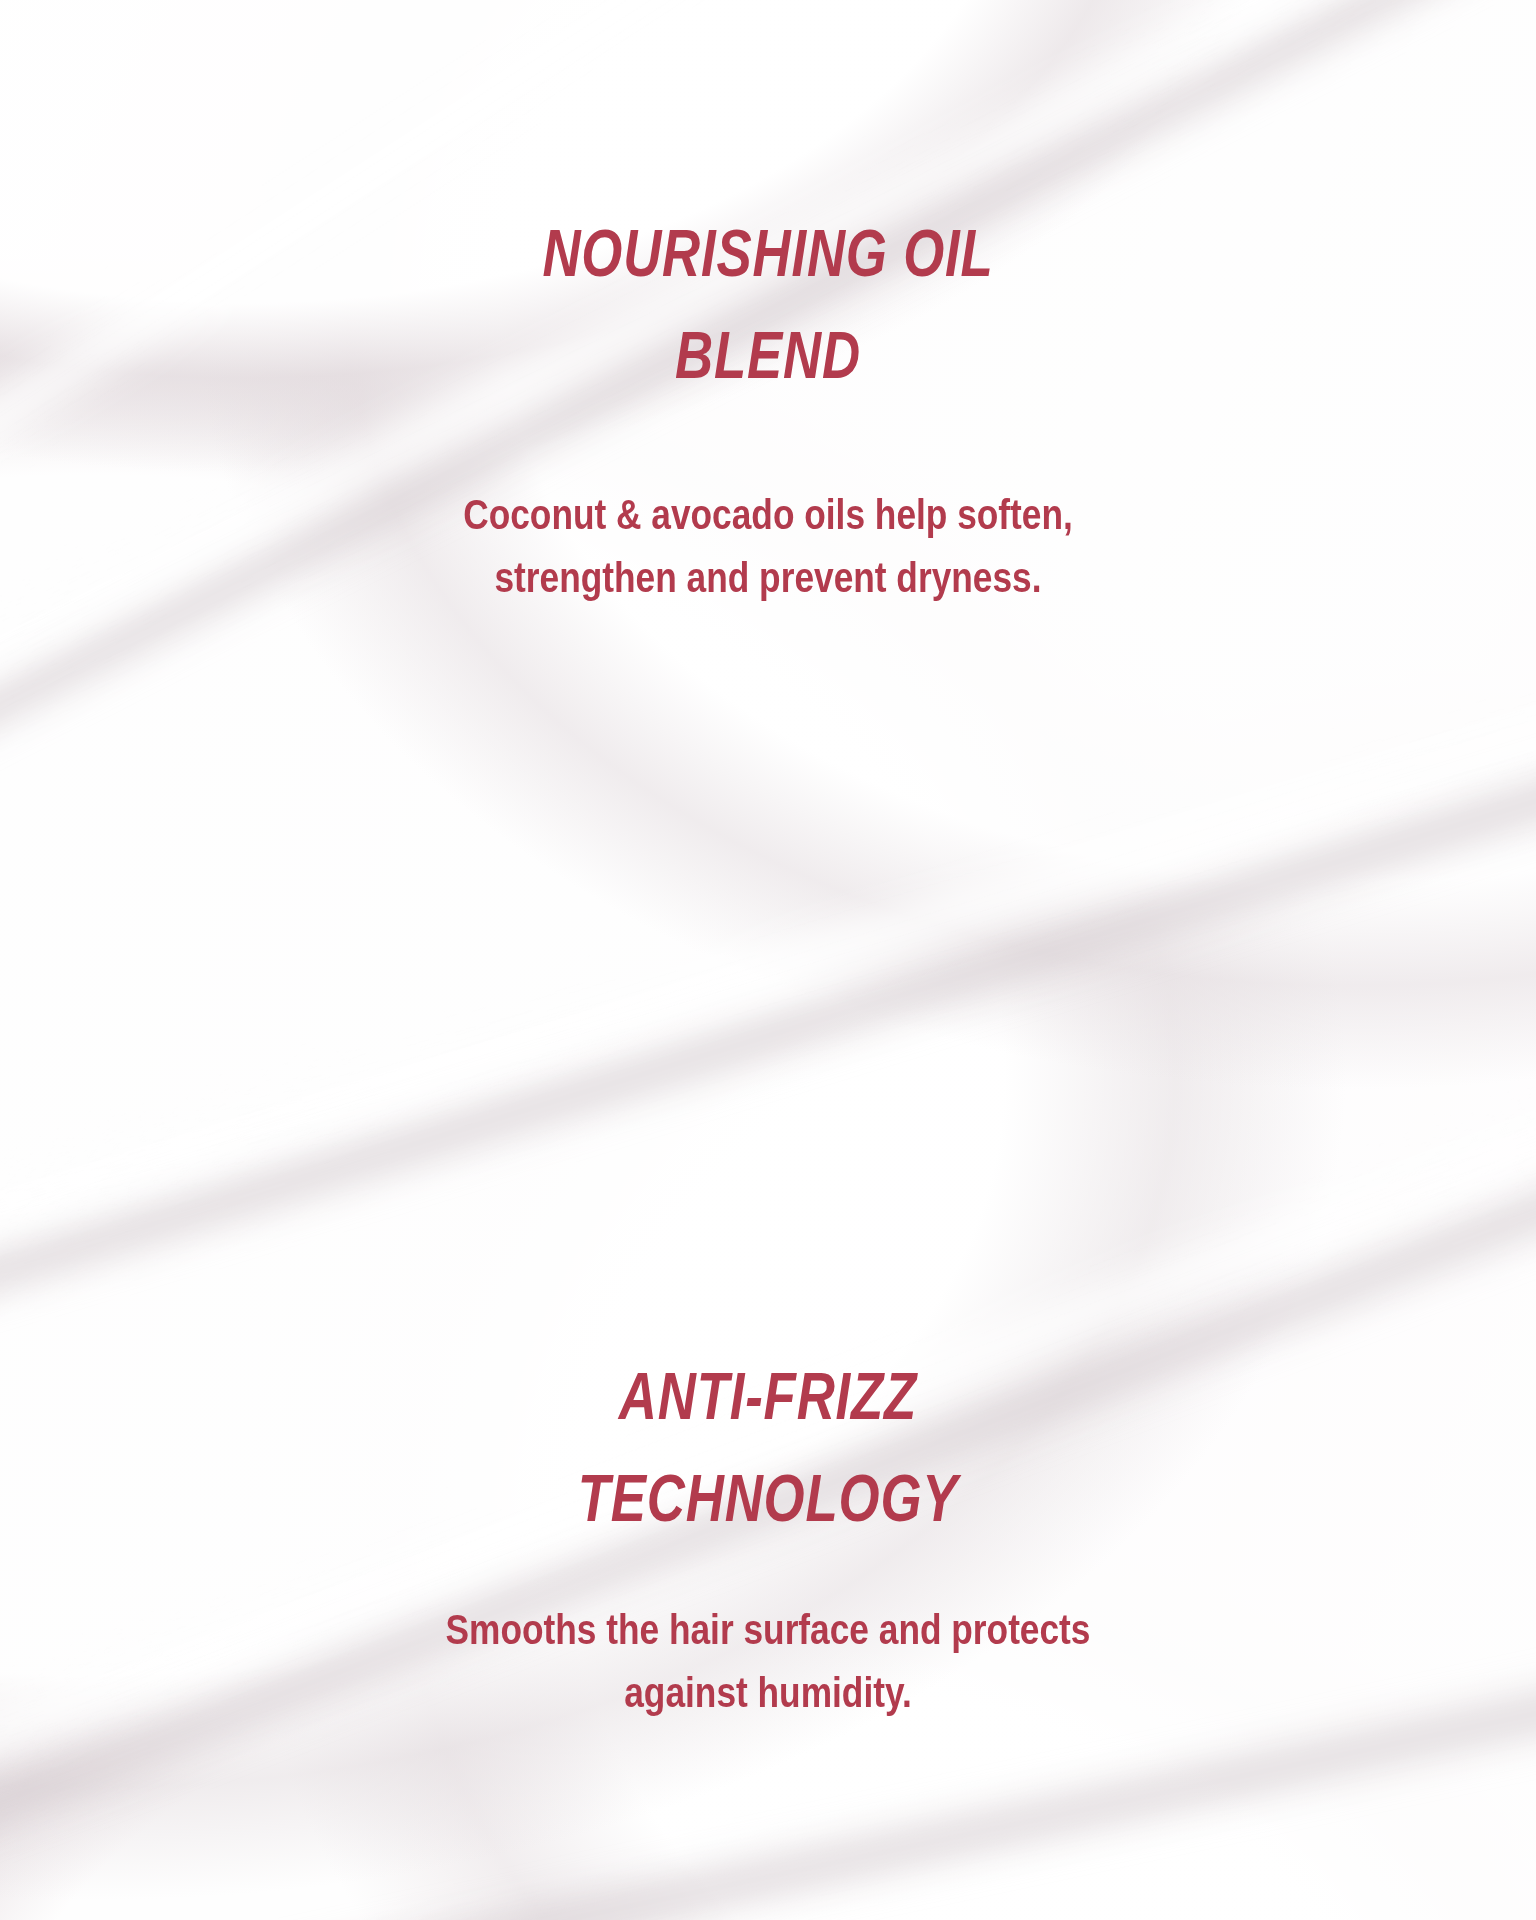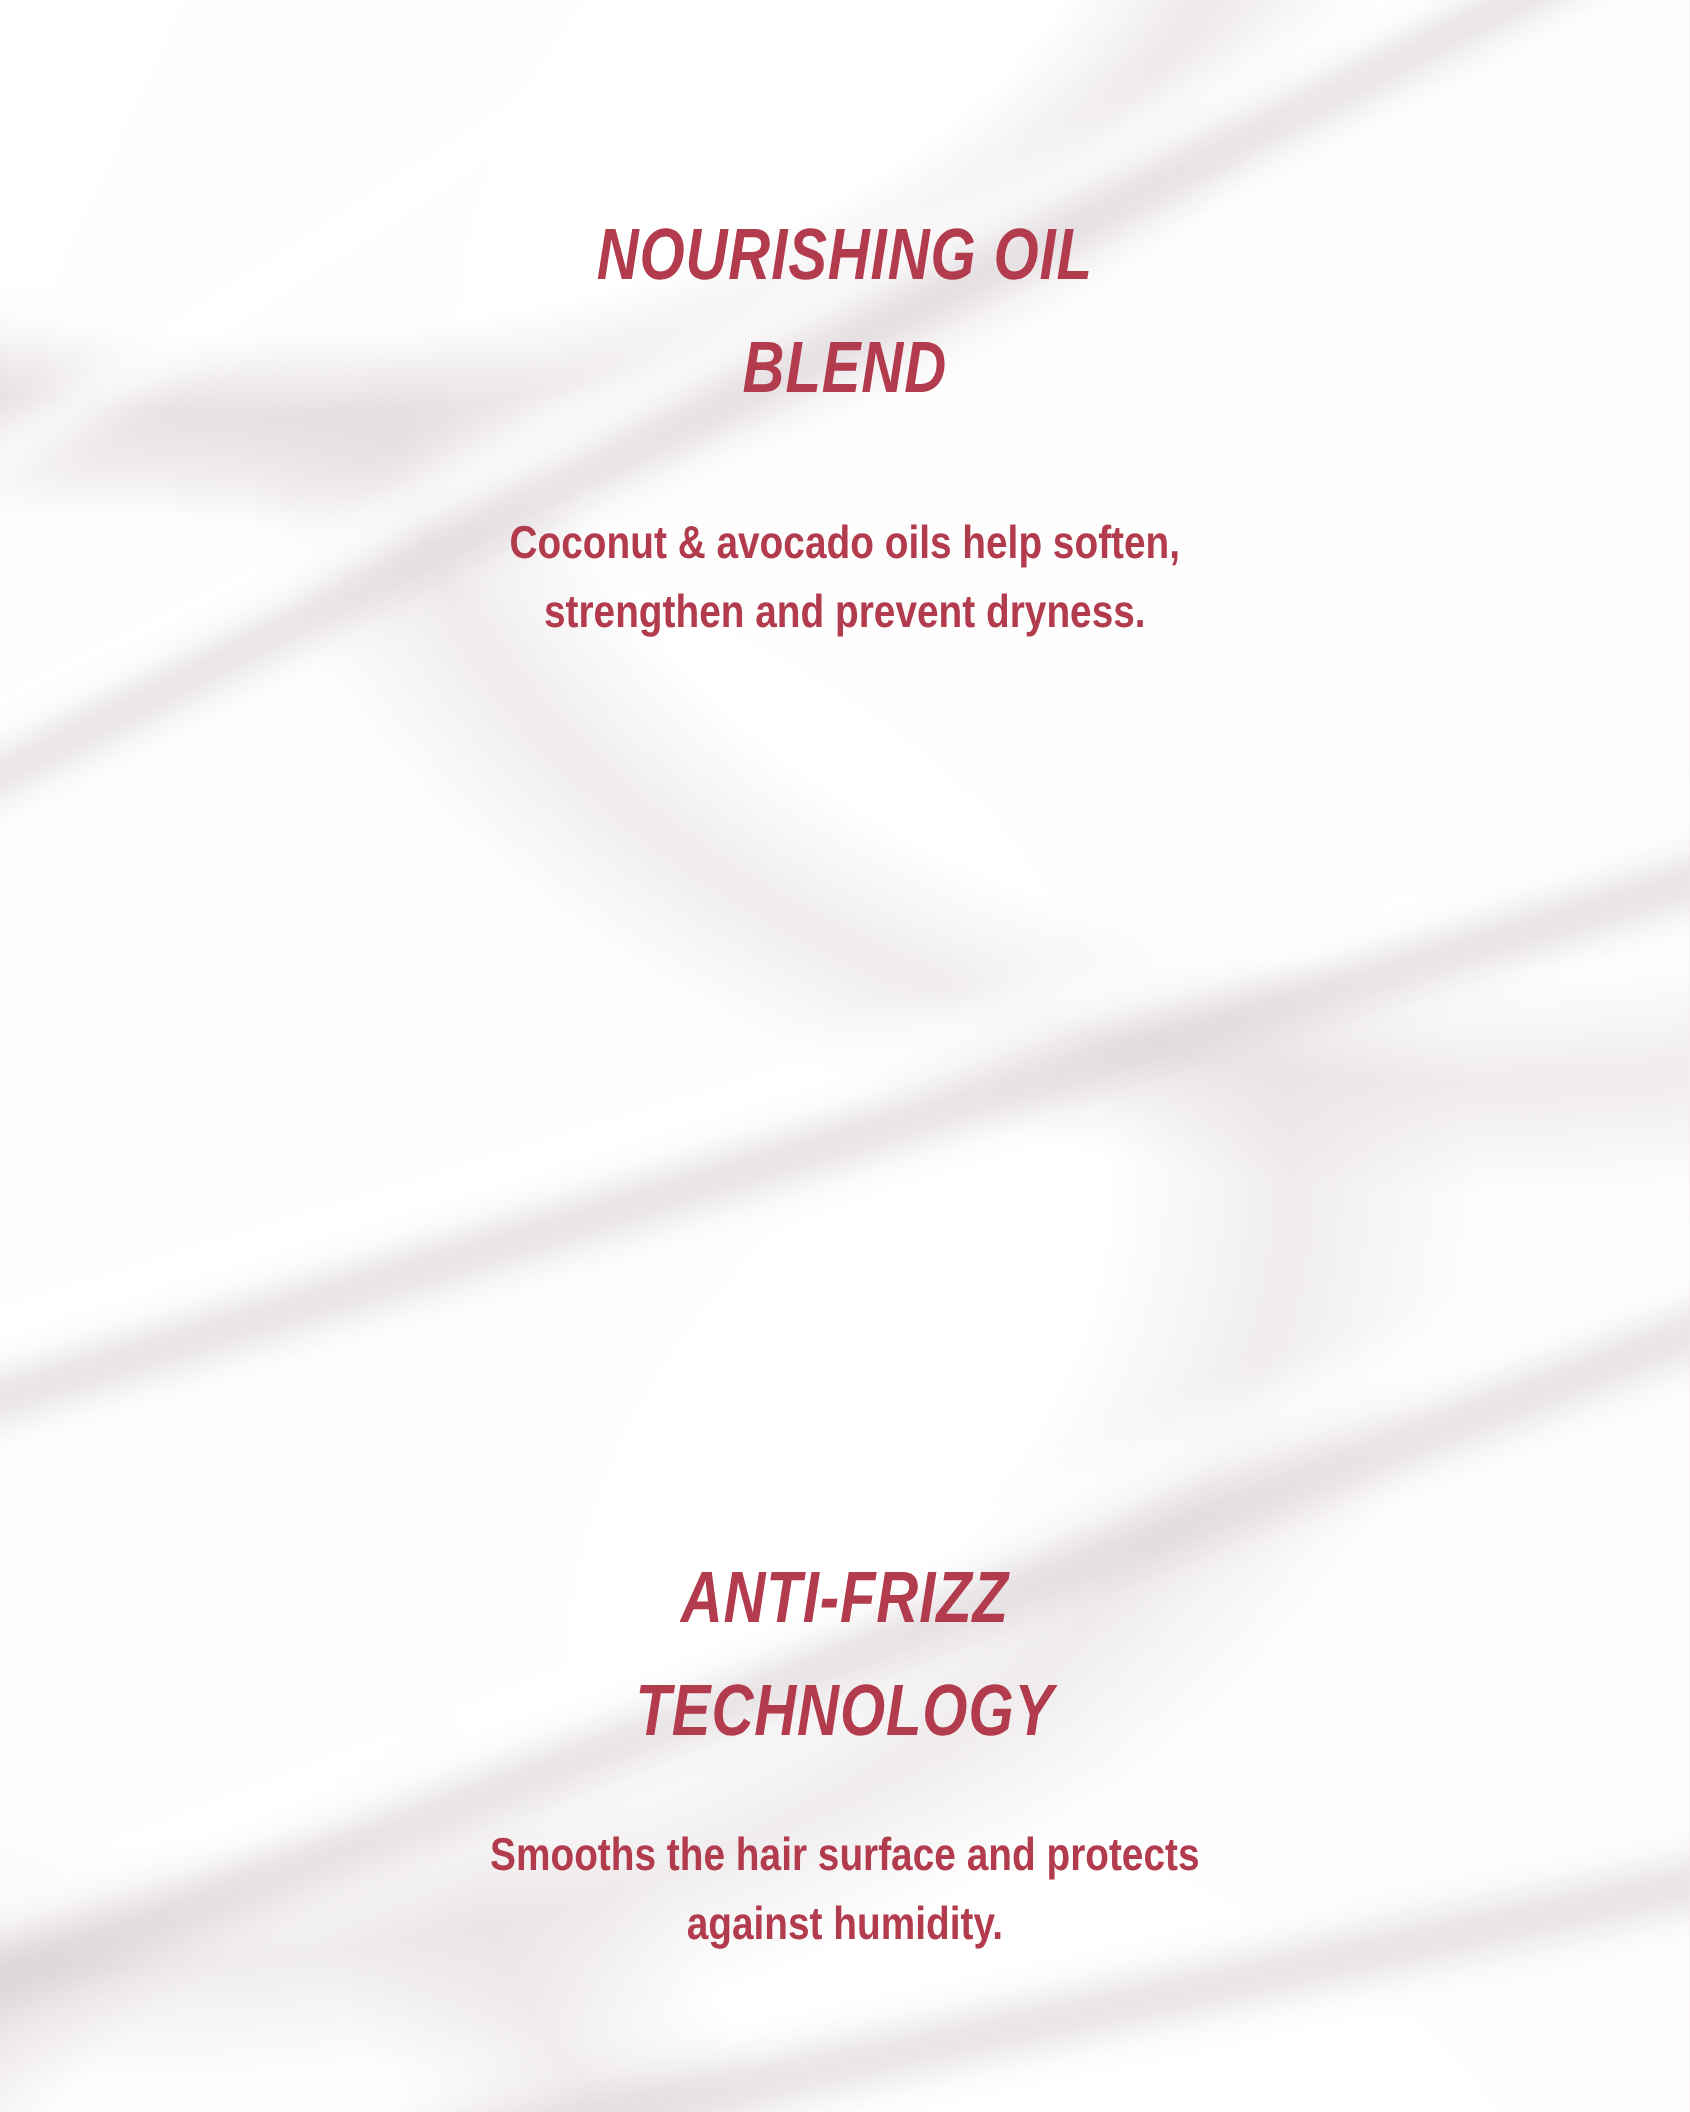--- a/index.html
+++ b/index.html
@@ -54,23 +54,23 @@
     color:#b23b4d;
     letter-spacing:1px;
   }
   .heading .line{display:block;transform:scaleX(0.80);transform-origin:50% 50%;white-space:nowrap;}
   .body-copy{
     font-weight:700;
     font-size:42px;line-height:1.5;
     color:#b23b4d;
   }
   .body-copy .line{display:block;transform:scaleX(0.84);transform-origin:50% 50%;white-space:nowrap;}
-  .sec1{top:180px;}  .sec1 .body-copy{margin-top:76px;}
+  .sec1{top:202px;}  .sec1 .body-copy{margin-top:76px;}
   .sec2{top:770px;}  .sec2 .body-copy{margin-top:94px;}
-  .sec3{top:1401px;} .sec3 .body-copy{margin-top:48px;}
+  .sec3{top:1345px;} .sec3 .body-copy{margin-top:48px;}
 </style>
 </head>
 <body>
 
 <div class="poster">
 
   <div class="bg">
     <div class="ridge shadow r1"></div>
     <div class="ridge light r2"></div>
     <div class="ridge shadow r3"></div>

